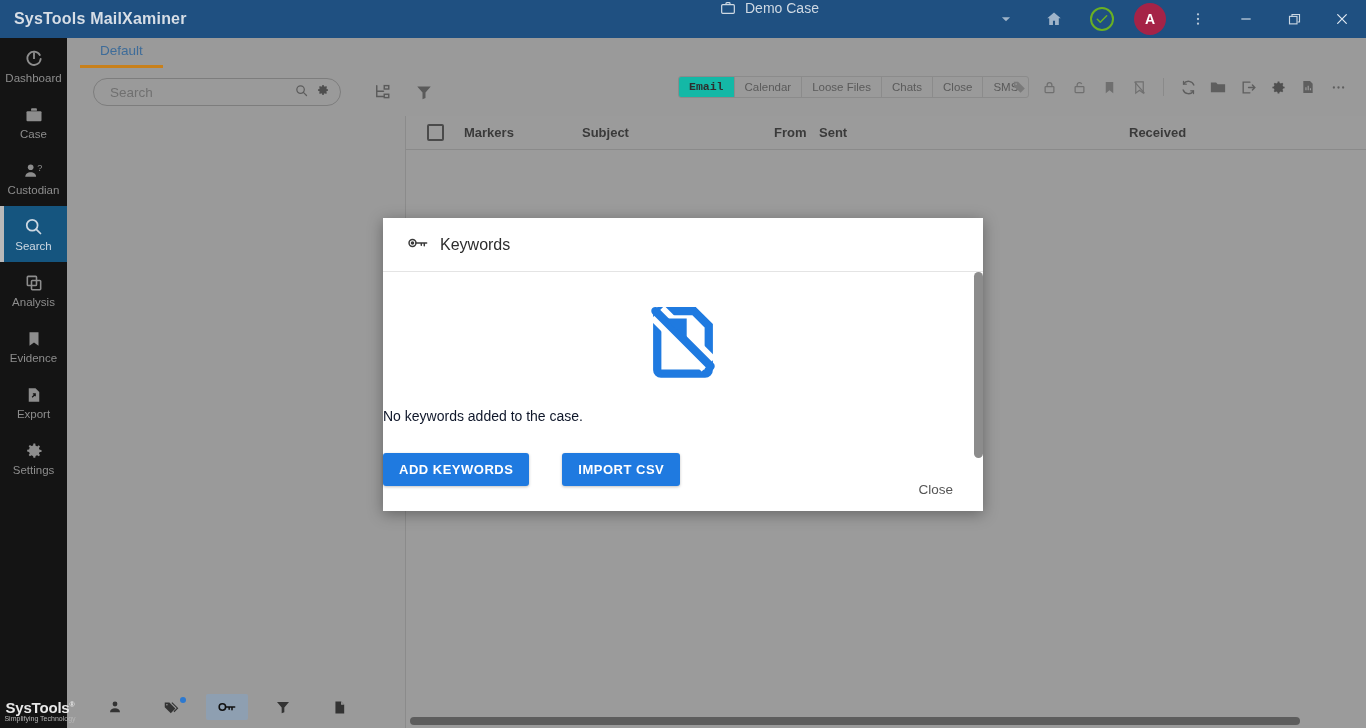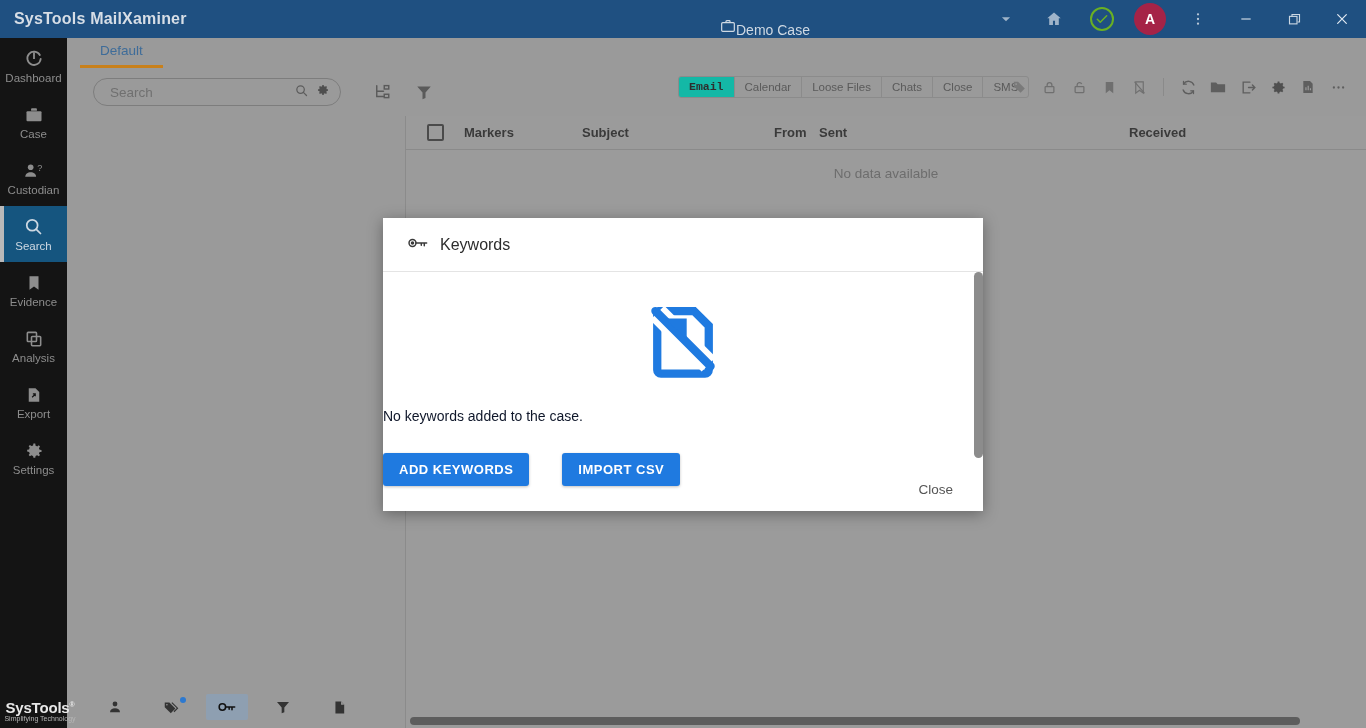--- a/index.html
+++ b/index.html
@@ -15,21 +15,21 @@
   .titlebar {
     position: absolute; top: 0; left: 0; width: 1366px; height: 38px;
     background: #1f5081; display: flex; align-items: center;
   }
   .titlebar .app-title {
     color: #d7dee6; font-size: 16px; font-weight: bold; padding-left: 14px;
     letter-spacing: .2px;
   }
   .titlebar .case-group {
     position: absolute; left: 720px; top: 0; height: 38px;
-    display: flex; align-items: flex-end; 
+    display: flex; align-items: flex-start; gap: 9px;
   }
   .case-name { color: #cfd9e3; font-size: 14px; }
   .tb-icons {
     position: absolute; right: 0; top: 0; height: 38px;
     display: flex; align-items: center;
   }
   .tb-btn {
     width: 48px; height: 38px; display: flex; align-items: center; justify-content: center;
     color: #9fb4c9;
   }
@@ -285,35 +285,35 @@
         <svg width="21" height="21" viewBox="0 0 24 24" fill="none" stroke="#cdd8e2" stroke-width="2" stroke-linecap="round">
           <circle cx="10.5" cy="10.5" r="6.2"></circle>
             <path d="M15.2 15.2L20 20"></path>
         </svg>
       </span>
       <span class="s-label">Search</span>
     </div>
 
     <div class="side-item">
       <span>
-        <svg width="18" height="20" viewBox="0 0 24 24" fill="#8d8d8d">
-          <path d="M6 3h12v18l-6-4.5L6 21z"></path>
-        </svg>
-      </span>
-      <span class="s-label">Evidence</span>
-    </div>
-
-    <div class="side-item">
-      <span>
         <svg width="20" height="20" viewBox="0 0 24 24" fill="none" stroke="#8d8d8d" stroke-width="1.9">
           <rect x="4" y="4" width="11" height="11" rx="1"></rect>
             <rect x="9" y="9" width="11" height="11" rx="1"></rect>
         </svg>
       </span>
       <span class="s-label">Analysis</span>
+    </div>
+
+    <div class="side-item">
+      <span>
+        <svg width="18" height="20" viewBox="0 0 24 24" fill="#8d8d8d">
+          <path d="M6 3h12v18l-6-4.5L6 21z"></path>
+        </svg>
+      </span>
+      <span class="s-label">Evidence</span>
     </div>
 
     <div class="side-item">
       <span>
         <svg width="18" height="20" viewBox="0 0 24 24" fill="#8d8d8d">
           <path d="M5 3h9l5 5v13H5z"></path>
             <path d="M9.5 15l4-4M10.5 10.5h3.2v3.2" stroke="#141414" stroke-width="1.5" fill="none"></path>
         </svg>
       </span>
       <span class="s-label">Export</span>
@@ -488,21 +488,20 @@
       <div class="grid-head">
         <div class="gh-check">
           <span class="chkbox"></span>
         </div>
         <div class="gh-cell" style="width:118px">Markers</div>
         <div class="gh-cell" style="width:192px">Subject</div>
         <div class="gh-cell" style="width:45px">From</div>
         <div class="gh-cell" style="width:310px">Sent</div>
         <div class="gh-cell">Received</div>
       </div>
-      <div class="no-data">No data available</div>
 
       <div class="hscroll">
         <div class="thumb"></div>
       </div>
     </div>
   </div>
 
   <div class="modal">
     <div class="modal-head">
       <span>

